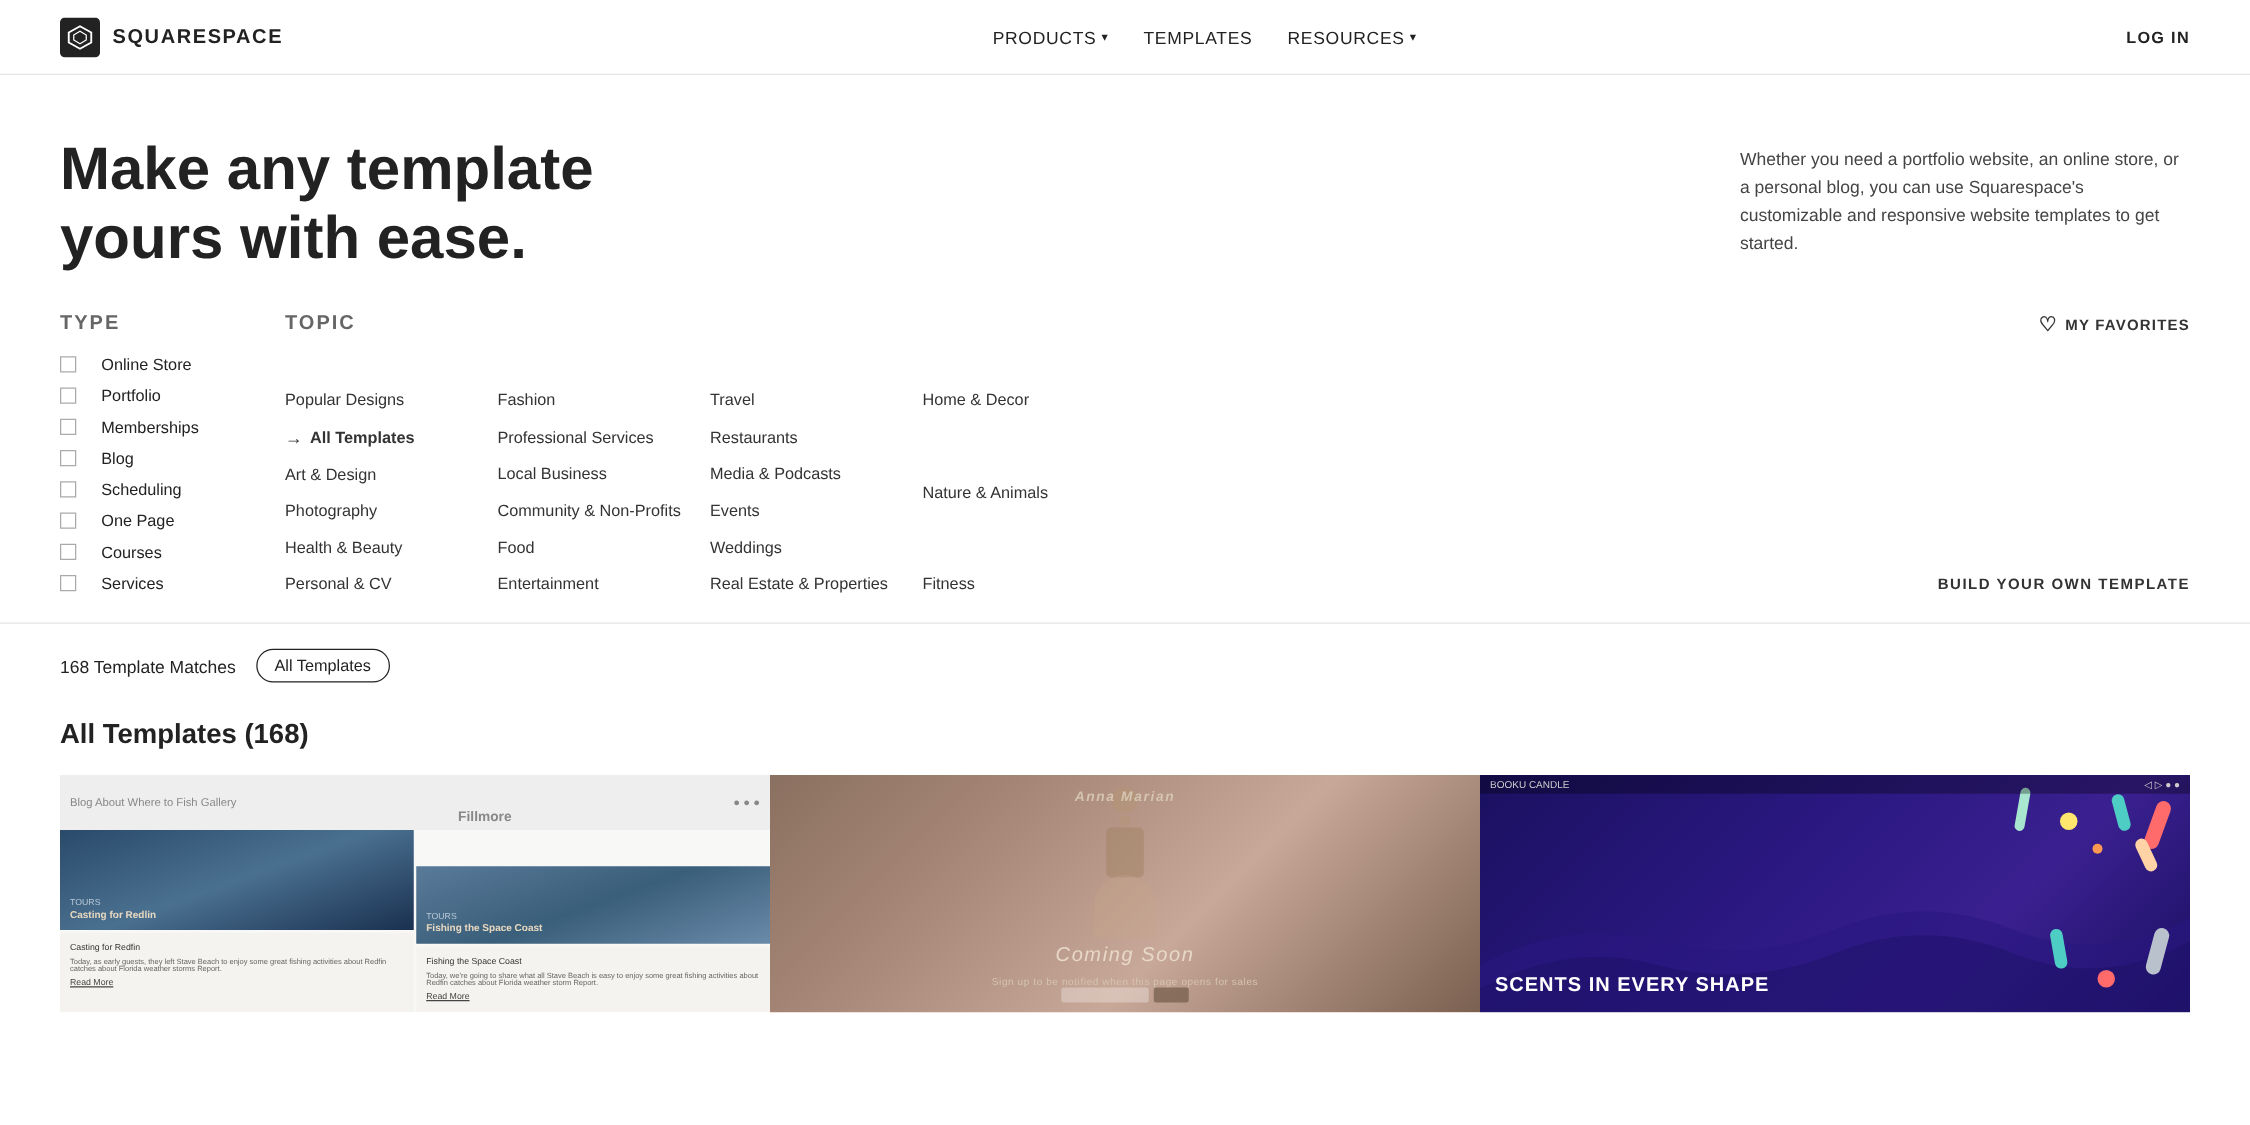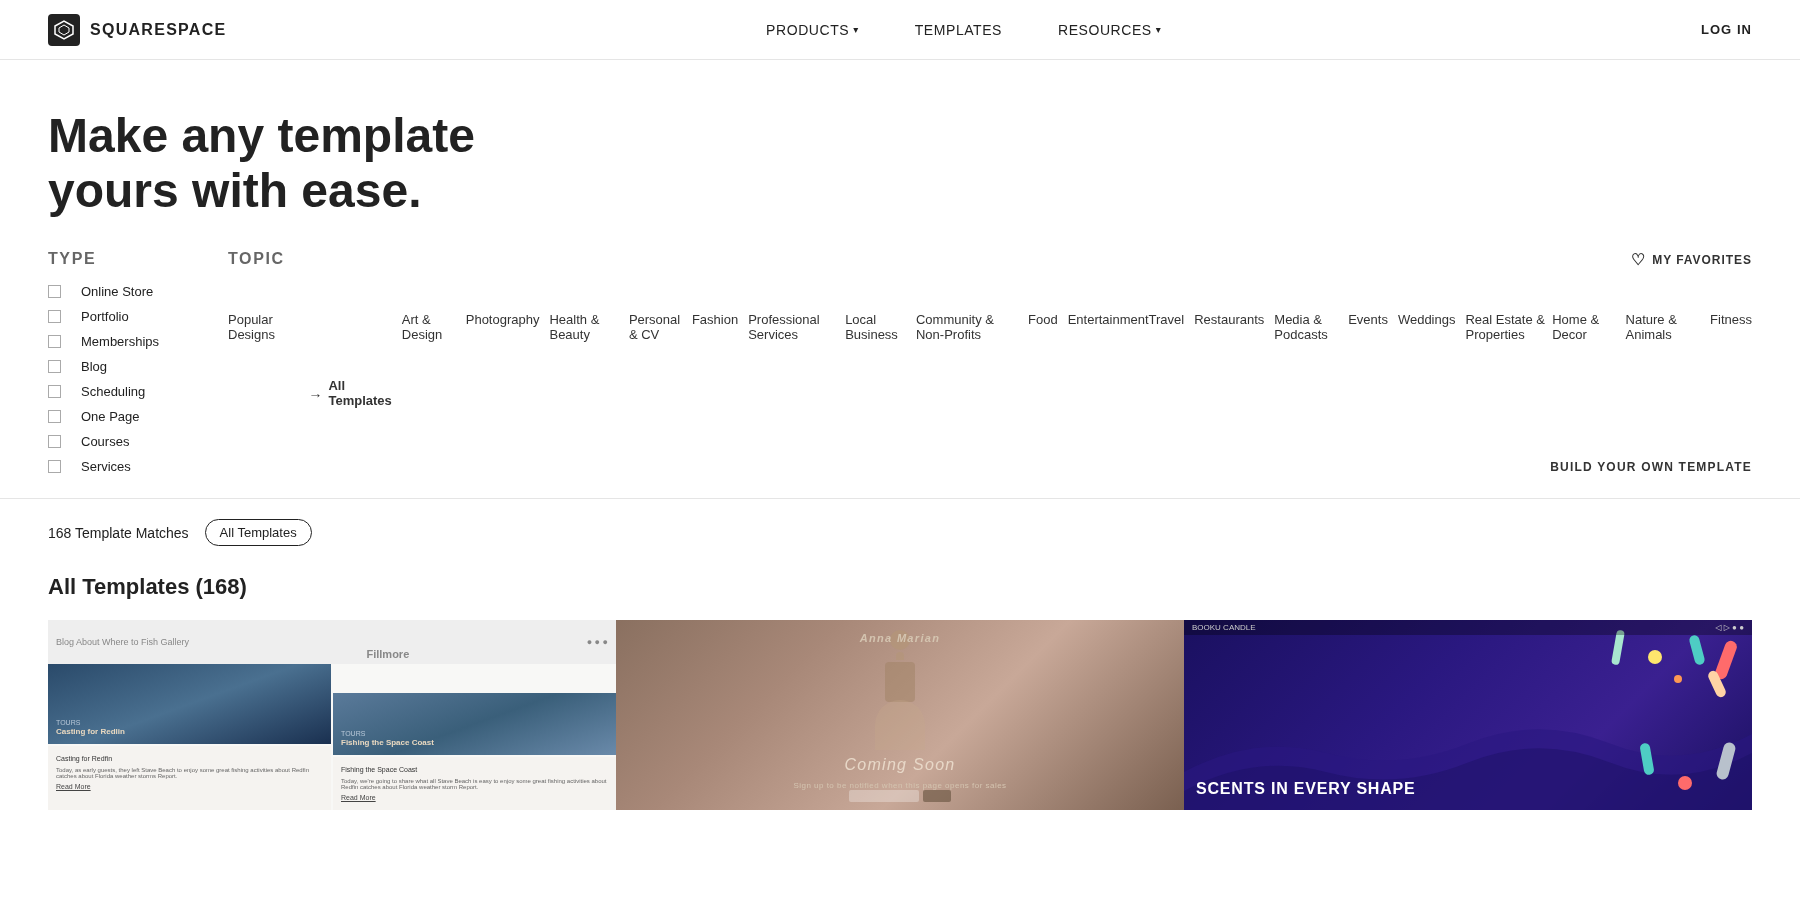--- a/index.html
+++ b/index.html
@@ -2,40 +2,40 @@
 <html><head>
   <meta charset="utf-8">
   <style>
     * { margin: 0; padding: 0; box-sizing: border-box; }
     body { font-family: -apple-system, BlinkMacSystemFont, 'Helvetica Neue', Arial, sans-serif; background: #fff; color: #222; font-size: 14px; }
 
     
     .header { display: flex; align-items: center; justify-content: space-between; padding: 0 48px; height: 60px; border-bottom: 1px solid #e5e5e5; }
     .header-logo { display: flex; align-items: center; gap: 10px; font-weight: 700; font-size: 16px; letter-spacing: 0.08em; text-transform: uppercase; cursor: pointer; }
     .logo-icon { width: 32px; height: 32px; }
-    .header-nav { display: flex; align-items: center; gap: 56px; }
+    .header-nav { display: flex; align-items: center; gap: 28px; }
     .header-nav-item { font-size: 14px; font-weight: 500; cursor: pointer; display: flex; align-items: center; gap: 4px; letter-spacing: 0.04em; }
     .header-nav-item .chevron { font-size: 10px; }
     .header-login { font-size: 13px; font-weight: 600; letter-spacing: 0.08em; cursor: pointer; }
 
     
     .hero { display: flex; justify-content: space-between; align-items: flex-start; padding: 48px 48px 32px; }
     .hero-title { font-size: 48px; font-weight: 700; line-height: 1.15; max-width: 480px; }
     .hero-desc { font-size: 14px; line-height: 1.6; max-width: 360px; color: #444; padding-top: 8px; }
 
     
     .filter-section { padding: 0 48px 24px; border-bottom: 1px solid #e5e5e5; position: relative; }
     .filter-row { display: flex; gap: 0; }
     .filter-col { min-width: 180px; }
     .filter-col-label { font-size: 16px; font-weight: 600; letter-spacing: 0.1em; text-transform: uppercase; color: #666; margin-bottom: 16px; }
     .filter-type-list { display: flex; flex-direction: column; gap: 10px; }
     .filter-type-item { display: flex; align-items: center; gap: 20px; font-size: 13px; cursor: pointer; }
     .checkbox { width: 13px; height: 13px; border: 1.5px solid #aaa; display: inline-block; flex-shrink: 0; }
     .topic-columns { display: flex; gap: 0; flex: 1; }
-    .topic-col { min-width: 170px; display: flex; flex-direction: row; gap: 10px; padding-top: 28px; justify-content: space-between; }
+    .topic-col { min-width: 170px; display: flex; flex-direction: column; gap: 10px; padding-top: 28px; justify-content: space-between; }
     .topic-item { font-size: 13px; cursor: pointer; color: #333; }
     .topic-item.active { font-weight: 600; display: flex; align-items: center; gap: 6px; }
     .topic-item.active::before { content: '→'; font-size: 14px; }
     .my-favorites { position: absolute; right: 48px; top: 0; display: flex; align-items: center; gap: 6px; font-size: 12px; font-weight: 600; letter-spacing: 0.08em; cursor: pointer; color: #333; }
     .heart-icon { font-size: 16px; }
     .build-own { position: absolute; right: 48px; bottom: 24px; font-size: 12px; font-weight: 600; letter-spacing: 0.1em; cursor: pointer; color: #333; text-transform: uppercase; }
 
     
     .results-bar { padding: 20px 48px; display: flex; align-items: center; gap: 16px; }
     .results-count { font-size: 14px; font-weight: 500; }
@@ -86,20 +86,21 @@
       <span>RESOURCES</span>
       <span class="chevron">▾</span>
     </span>
   </nav>
 
   <span class="header-login">LOG IN</span>
 </header>
 
 <section class="hero">
   <h1 class="hero-title">Make any template yours with ease.</h1>
+  <p class="hero-desc">Whether you need a portfolio website, an online store, or a personal blog, you can use Squarespace's customizable and responsive website templates to get started.</p>
 </section>
 
 <section class="filter-section">
   <div class="my-favorites">
     <span class="heart-icon">♡</span>
     <span>MY FAVORITES</span>
   </div>
 
   <div class="filter-row">
 

